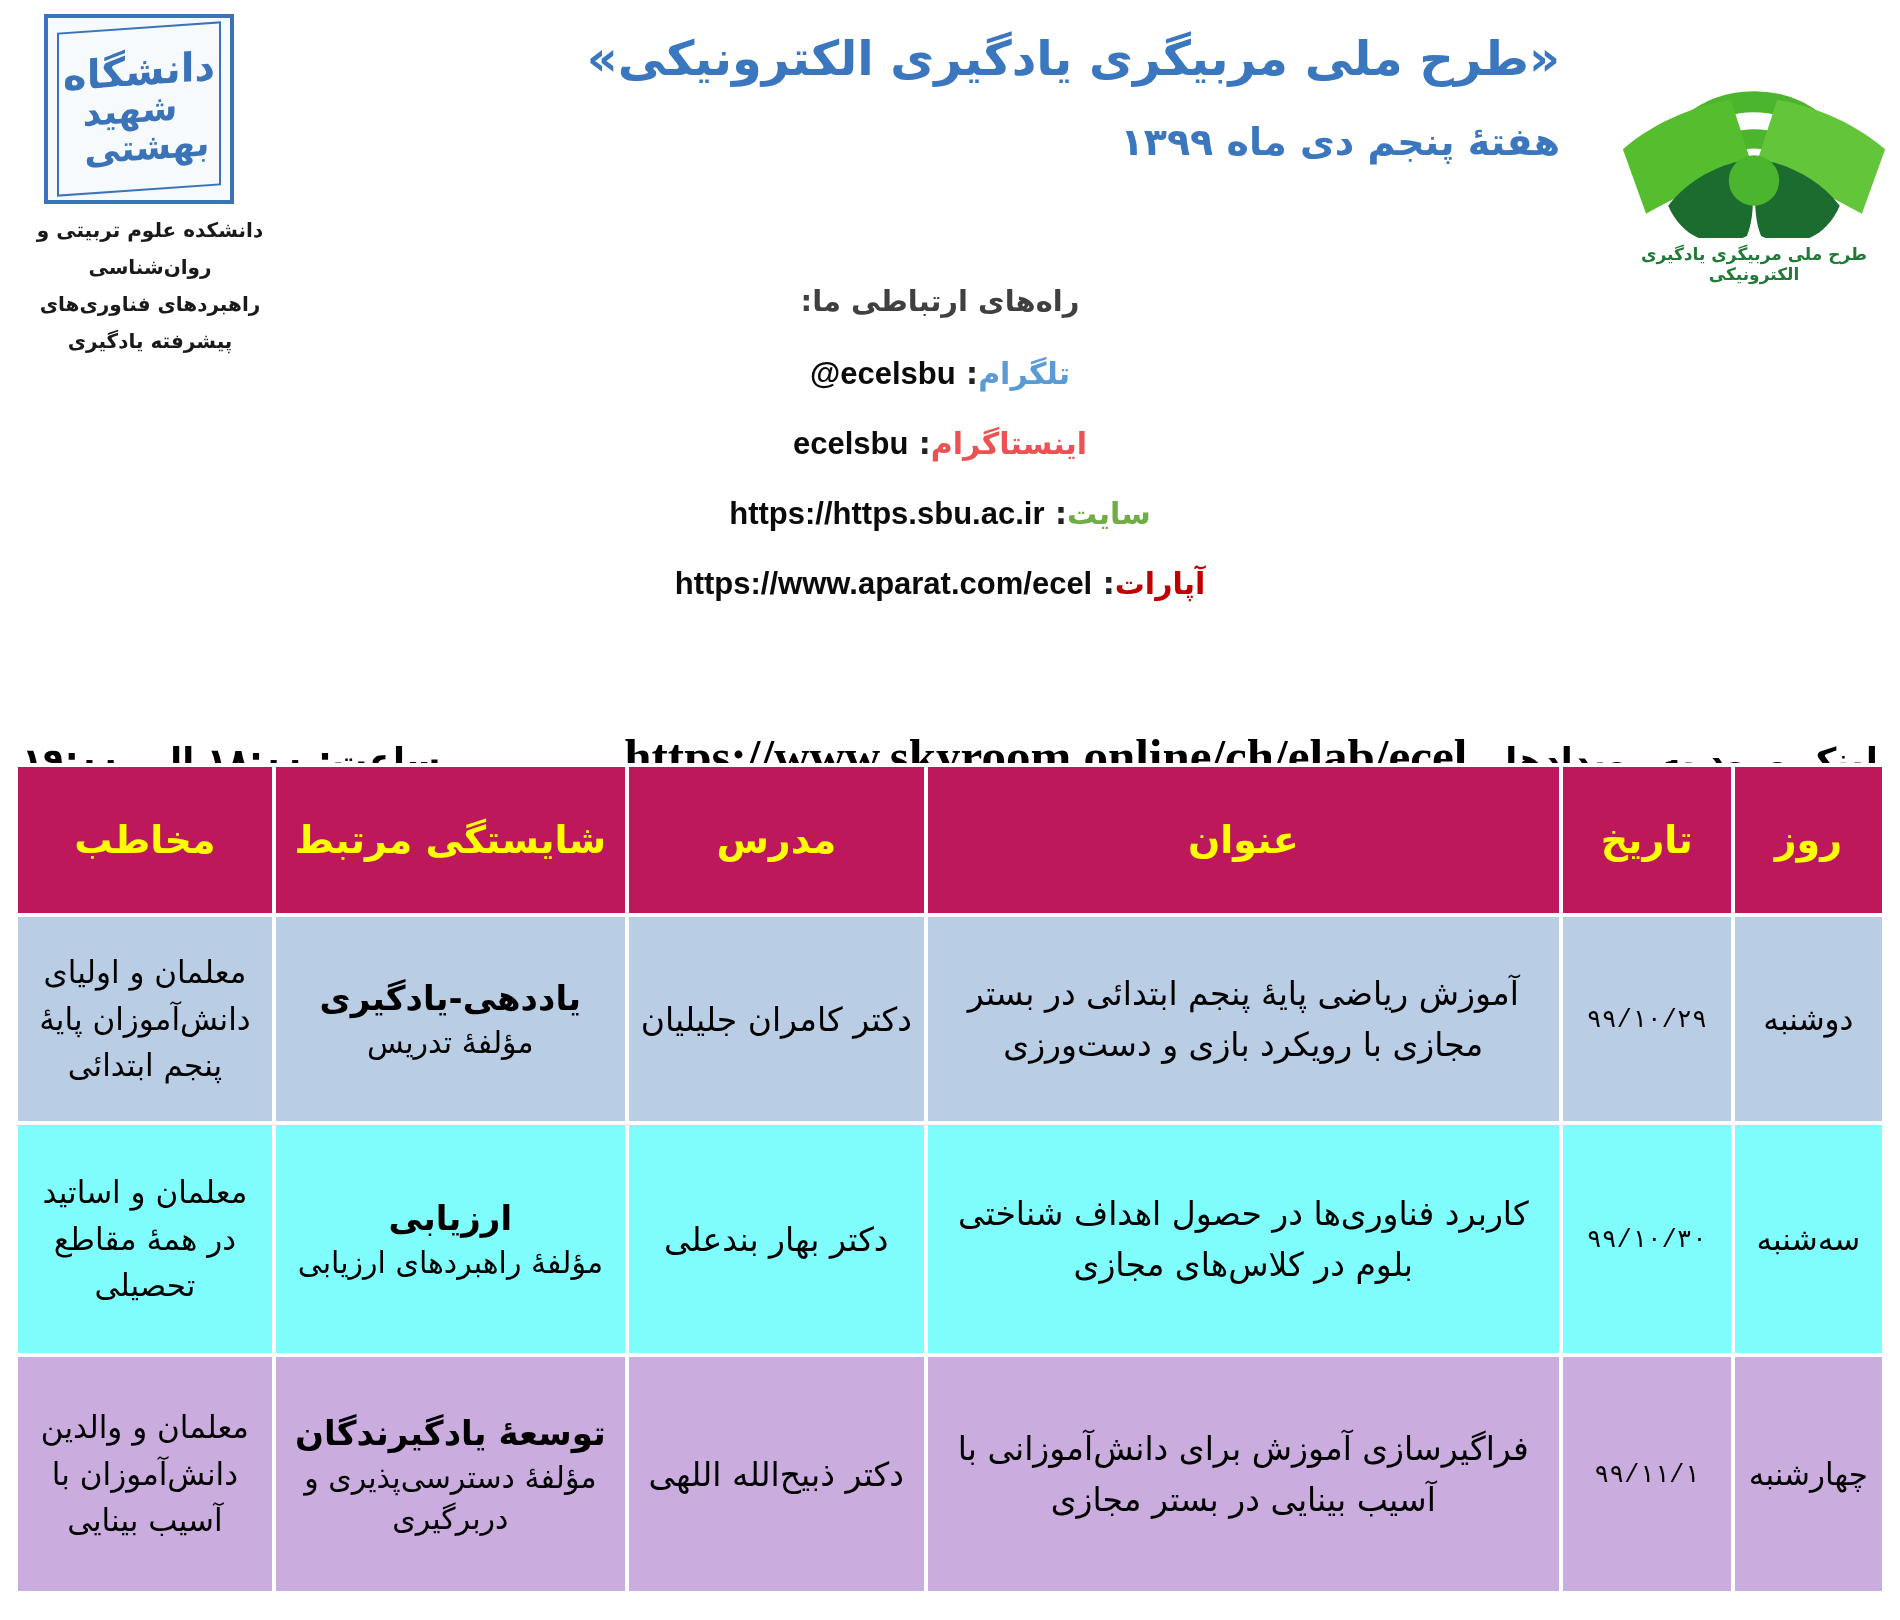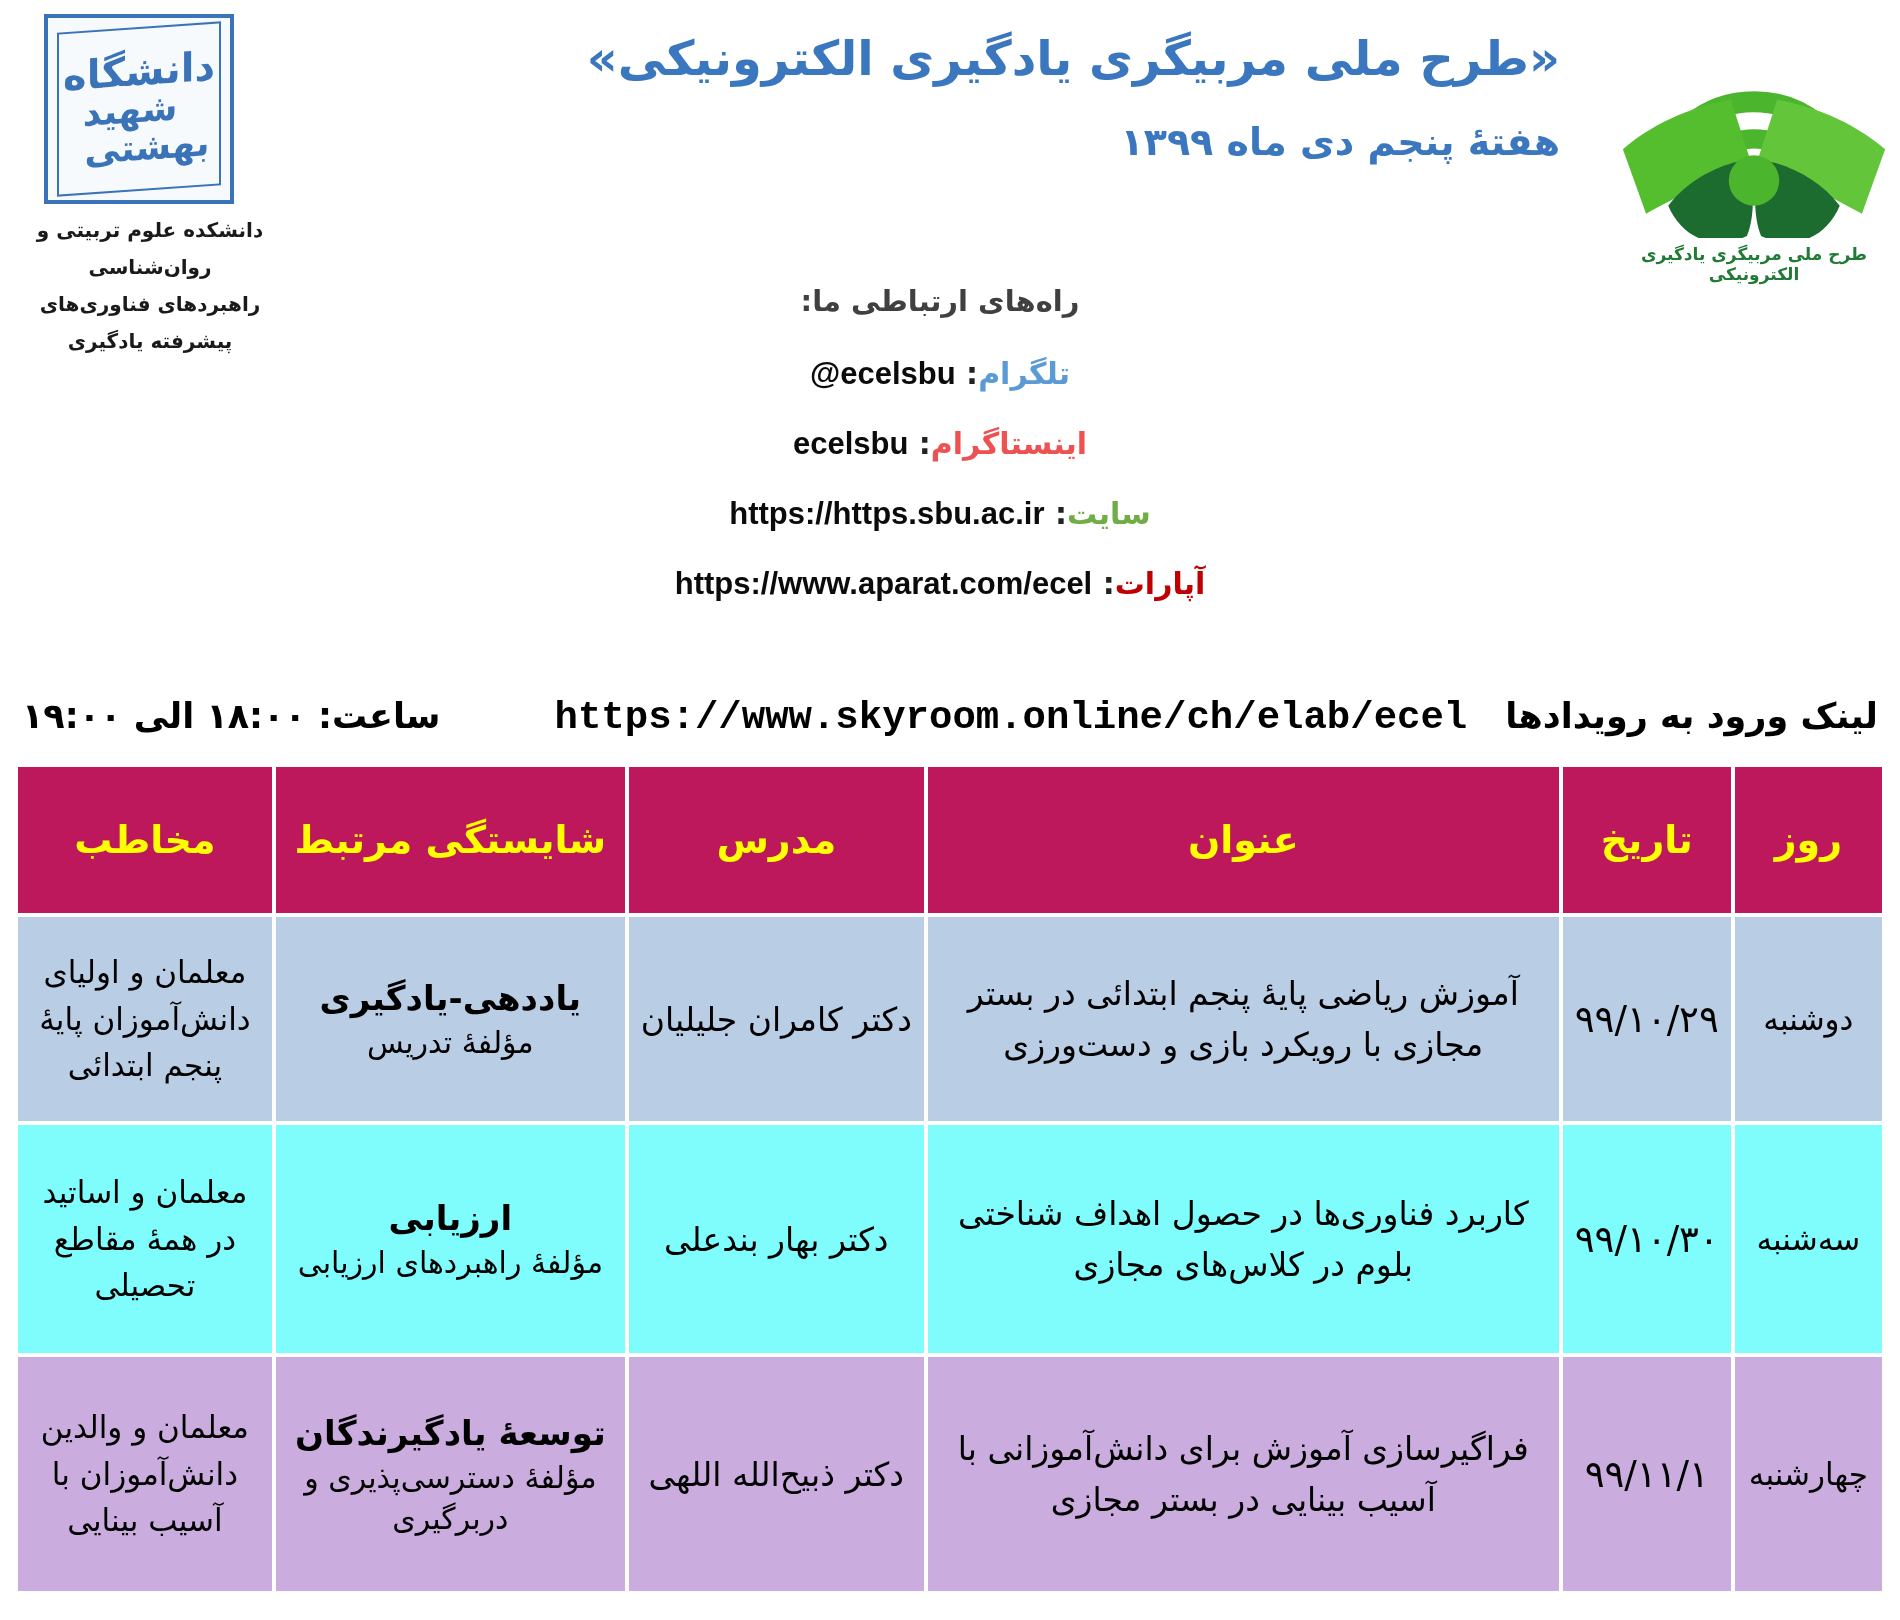--- a/index.html
+++ b/index.html
@@ -41,35 +41,35 @@
   
   .program-logo{position:absolute;left:1616px;top:6px;width:276px;text-align:center;}
   .program-caption{direction:rtl;font-size:17px;font-weight:bold;color:#217a36;margin-top:2px;}
 
   
   .events-bar{position:absolute;left:22px;right:22px;top:696px;direction:rtl;
               display:flex;justify-content:space-between;align-items:baseline;}
   .events-link{display:flex;align-items:baseline;direction:rtl;}
   .events-link-label{font-size:35px;font-weight:bold;color:#000;}
   .events-url{direction:ltr;unicode-bidi:isolate;margin-right:38px;
-              font-family:Liberation Mono, monospace;
-              font-weight:bold;font-size:39px;color:#000;}
+              font-family:Liberation Serif, serif;
+              font-weight:bold;font-size:49px;color:#000;margin-top:32px;}
   .events-time{font-size:35px;font-weight:bold;color:#000;}
 
   
   .sched{position:absolute;left:14px;top:763px;width:1872px;border-collapse:collapse;
          direction:rtl;table-layout:fixed;}
   .sched td,.sched th{border:4px solid #ffffff;text-align:center;vertical-align:middle;
          padding:4px 8px;box-sizing:border-box;overflow:hidden;}
   .sched th{background:#be185d;color:#ffff00;font-size:38px;font-weight:bold;height:150px;}
   .sched .r0 td{background:#b9cde5;height:208px;}
   .sched .r1 td{background:#7ffcfc;height:232px;}
   .sched .r2 td{background:#cbacde;height:238px;}
   .cell-day{font-size:31px;}
-  .cell-date{font-size:37px;}
+  .cell-date{font-size:25px;font-family:Liberation Mono, monospace;}
   .cell-title{font-size:33px;line-height:1.55;}
   .cell-instructor{font-size:33px;}
   .comp-main{font-size:34px;font-weight:bold;line-height:1.45;}
   .comp-sub{font-size:30px;line-height:1.35;}
   .cell-audience{font-size:31px;line-height:1.5;}
 </style>
 </head>
 <body>
 
 <div class="page">

